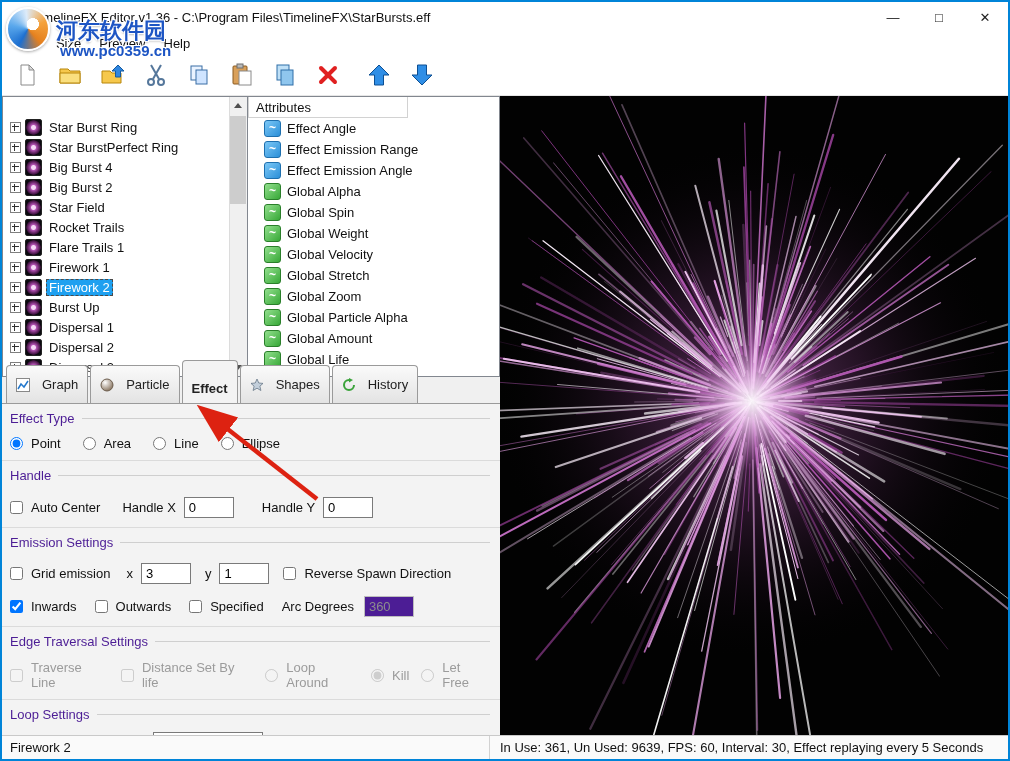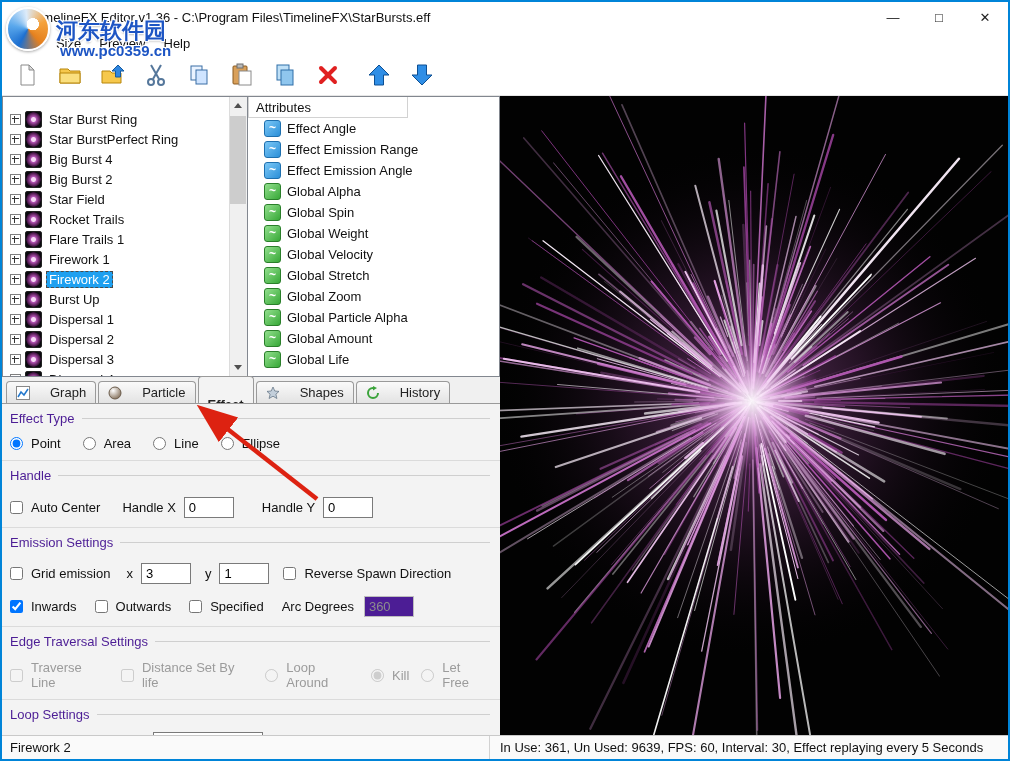--- a/index.html
+++ b/index.html
@@ -20,21 +20,21 @@
   
   .toolbar{height:41px;display:flex;align-items:center;gap:13px;padding-left:10px;
     background:#fff;border-bottom:1px solid #e6e6e6;}
   .tb-btn{width:30px;height:30px;display:flex;align-items:center;justify-content:center;}
 
   
   .main{position:relative;height:640px;background:#f0f0f0;}
 
   .tree-panel{position:absolute;left:0;top:0;width:246px;height:281px;background:#fff;
     border:1px solid #82878f;box-sizing:border-box;}
-  .tree-list{position:absolute;left:0;top:0;right:17px;bottom:0;overflow:hidden;padding-top:12px;}
+  .tree-list{position:absolute;left:0;top:0;right:17px;bottom:0;overflow:hidden;padding-top:20px;}
   .tree-row{display:flex;align-items:center;height:20px;gap:4px;padding-left:7px;font-size:13px;color:#111;}
   .plusbox{width:9px;height:9px;border:1px solid #7f7f7f;background:#fff;position:relative;flex:none;}
   .plusbox::before{content:"";position:absolute;left:1px;right:1px;top:3px;height:1px;background:#333;}
   .plusbox::after{content:"";position:absolute;top:1px;bottom:1px;left:3px;width:1px;background:#333;}
   .tree-icon{width:15px;height:15px;flex:none;border-radius:2px;border:1px solid #222;
     background:radial-gradient(circle at 50% 50%, #f5d8f5 0 2px, #b050b0 3px, #3a103a 7px, #0a0a0f 70%);}
   .tree-label{padding:1px 3px;white-space:nowrap;}
   .tree-row.selected .tree-label{background:#1ea0f0;color:#fff;outline:1px dashed #4a4a4a;outline-offset:-1px;}
 
   .vscroll{position:absolute;right:0;top:0;bottom:0;width:17px;background:#f0f0f0;border-left:1px solid #dcdcdc;}
@@ -53,21 +53,21 @@
   .attr-icon.blue{background:linear-gradient(135deg,#7cc8f7 0%,#2a8fd8 100%);border:1px solid #1d6fae;}
   .attr-icon.green{background:linear-gradient(135deg,#93e08e 0%,#37a837 100%);border:1px solid #2a7f2a;}
   .attr-icon::after{content:"~";position:absolute;inset:-2px 0 0 0;display:flex;align-items:center;justify-content:center;
     color:#fff;font-weight:bold;font-size:12px;}
 
   .preview{position:absolute;left:498px;top:0;width:508px;height:640px;background:#020202;overflow:hidden;}
 
   
   .tabs{position:absolute;left:0;top:281px;width:498px;height:26px;box-sizing:border-box;
     display:flex;align-items:flex-end;padding-left:4px;background:#f0f0f0;}
-  .tab{height:21px;display:flex;align-items:center;gap:20px;padding:0 9px;margin-right:2px;
+  .tab{height:21px;display:flex;align-items:center;gap:12px;padding:8px 9px;margin-right:2px;
     background:linear-gradient(#fafafa,#e3e3e3);border:1px solid #9a9a9a;border-bottom:none;
     border-radius:4px 4px 0 0;font-size:13px;color:#222;}
   .tab.active{height:26px;background:#f3f3f3;font-weight:bold;flex-direction:column;}
 
   
   .tab-content{position:absolute;left:0;top:307px;width:498px;height:333px;background:#f3f3f3;
     border-top:1px solid #9a9a9a;box-sizing:border-box;overflow:hidden;}
   .section{padding:7px 10px 9px 8px;border-bottom:1px solid #dbdbdb;}
   .legend{display:flex;align-items:center;gap:7px;font-size:13px;color:#4c1d95;}
   .legend::after{content:"";flex:1;height:1px;background:#cfcfcf;}

